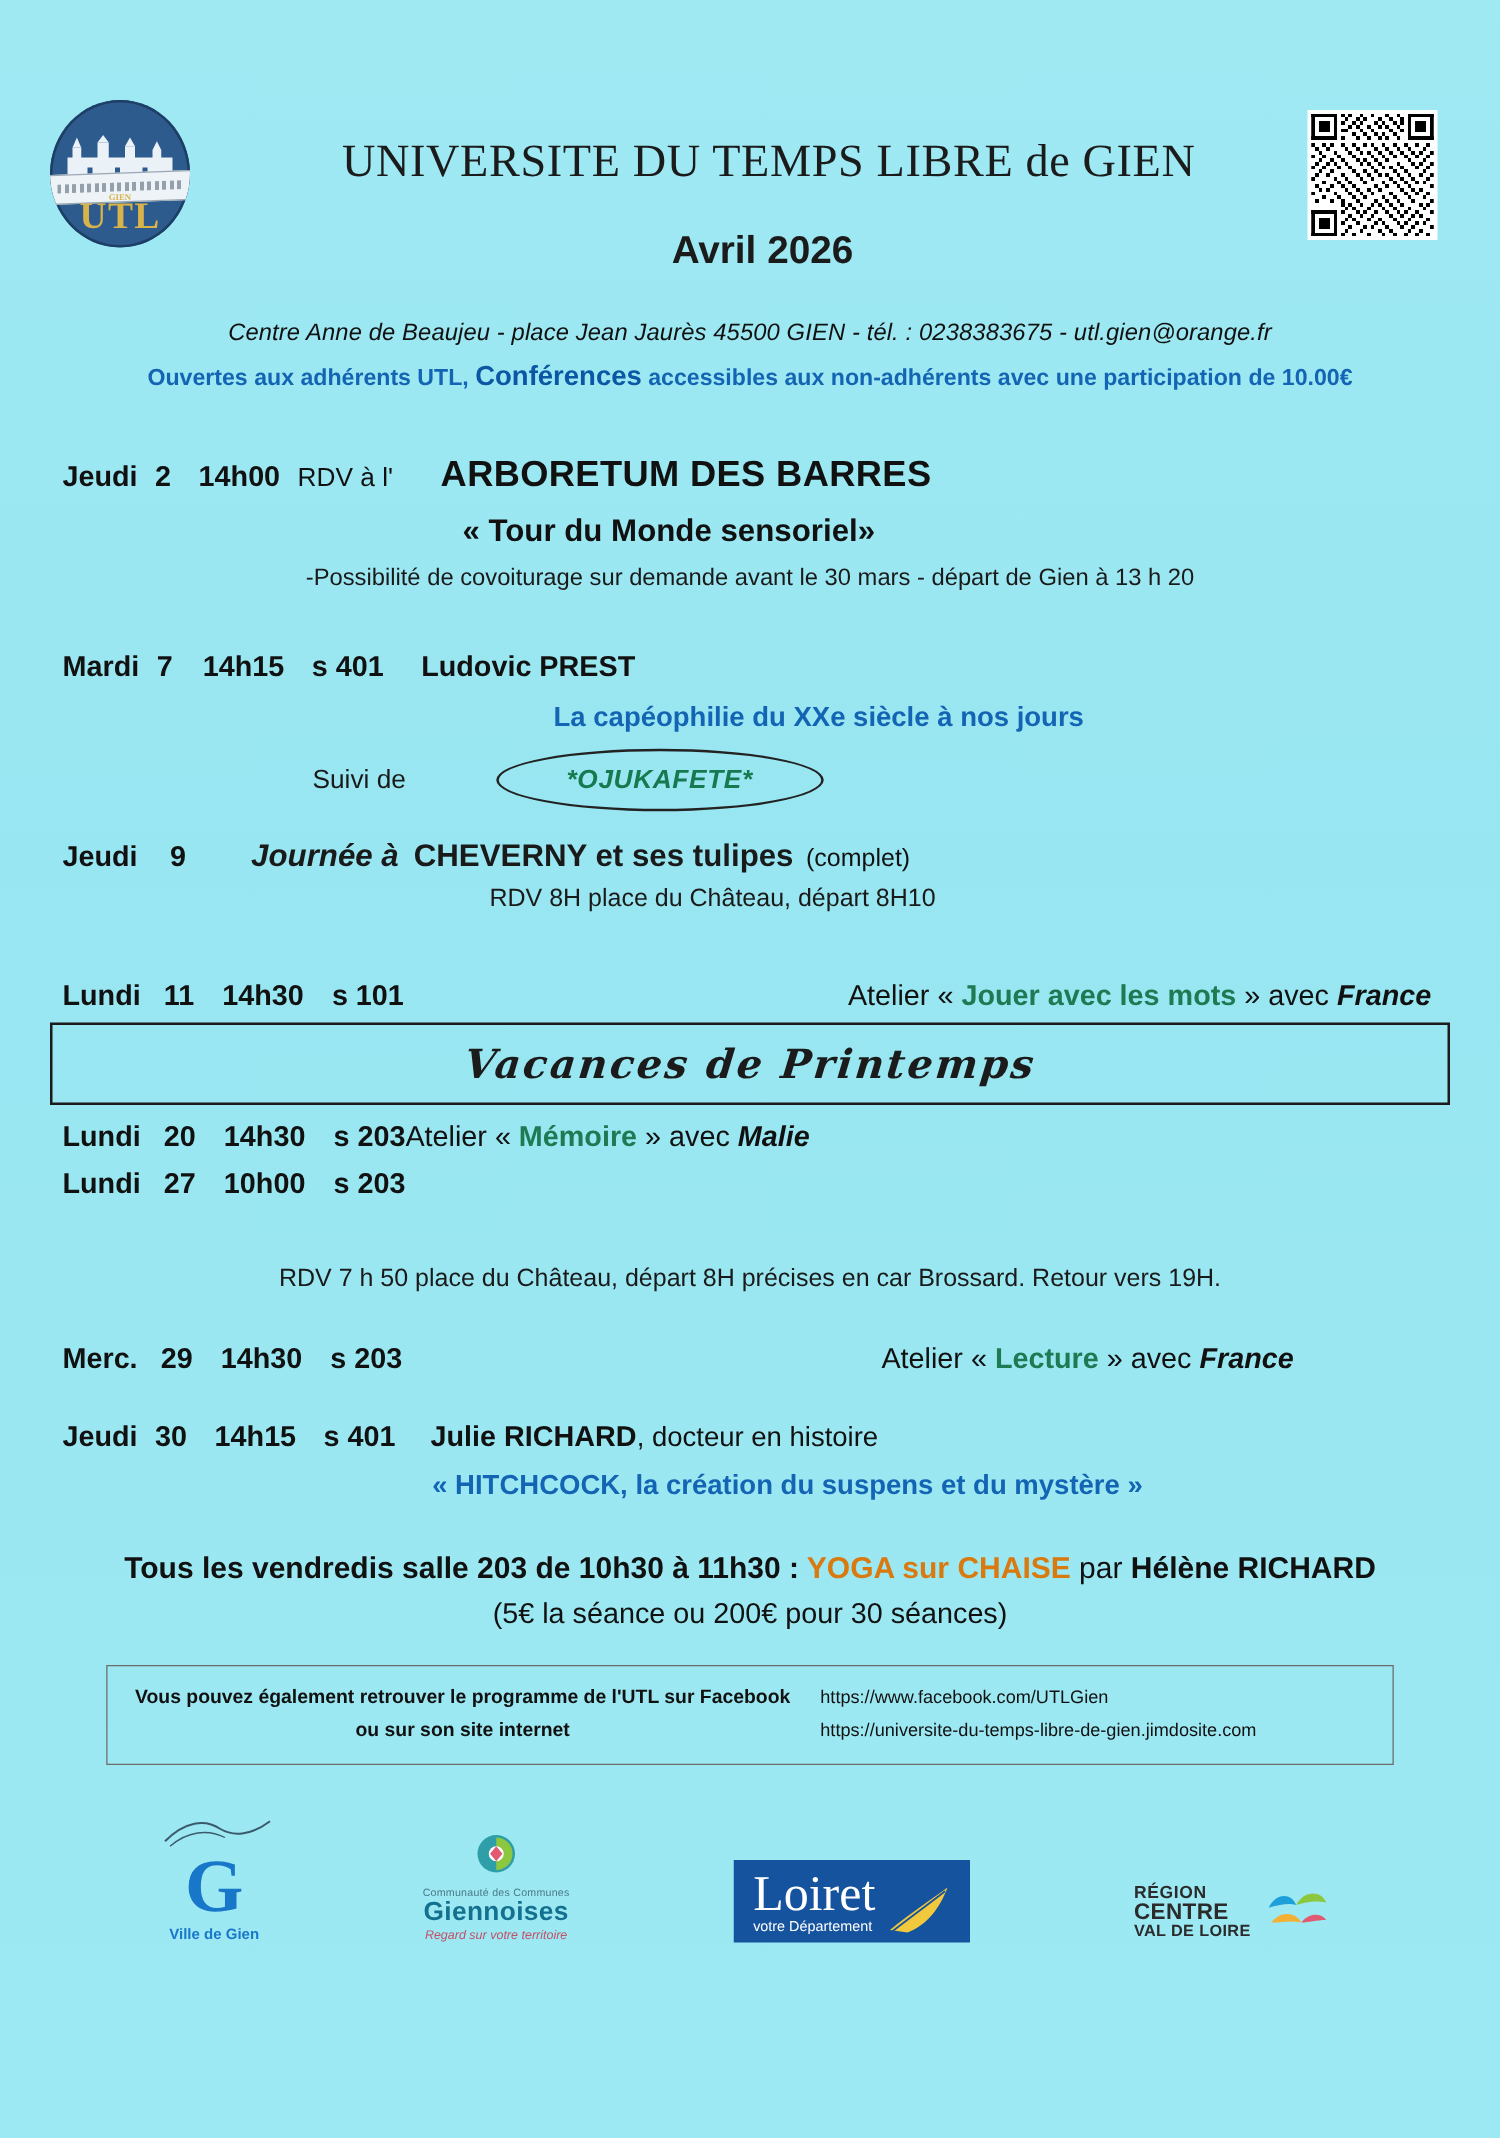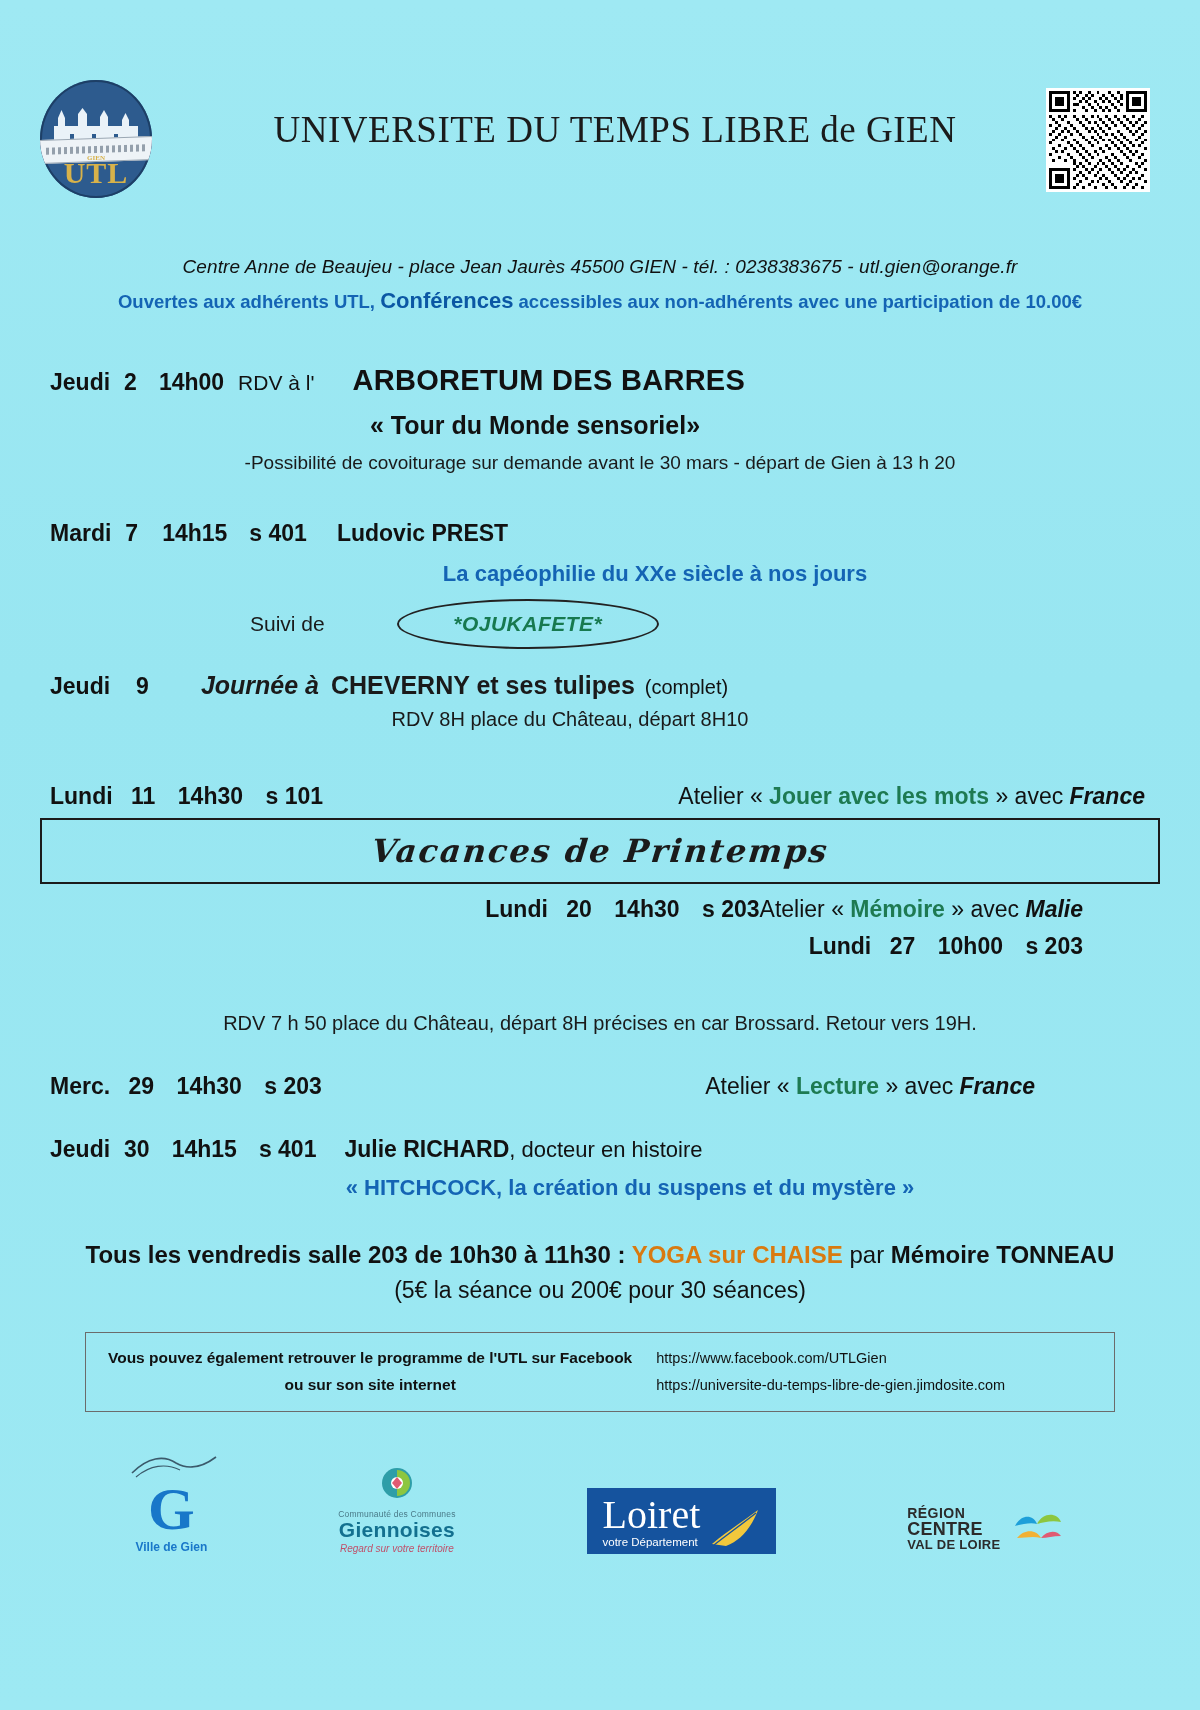--- a/index.html
+++ b/index.html
@@ -109,21 +109,21 @@
   .vac-box{
     margin:8px 40px 0 40px;border:2px solid #1b1b1b;height:62px;
     display:flex;align-items:center;justify-content:center;
   }
   .vac-box span{
     font-family:"DejaVu Serif",serif;font-style:italic;font-weight:bold;
     font-size:32px;letter-spacing:2px;color:#1b1b1b;
     transform:skewX(-6deg);
   }
   .ev-mem{margin-top:12px;}
-  .ev-mem .row, .ev-mos .row{justify-content:flex-end;padding-right:117px;}
+  .ev-mem .row, .ev-mos .row{justify-content:flex-start;padding-right:117px;}
   .ev-mos{margin-top:10px;}
   .ev-ndp{margin-top:52px;}
   .ndp-title{text-align:center;font-size:25px;padding-right:70px;}
   .ndp-sub{margin-top:10px;text-align:center;font-size:20px;}
   .ev-lect{margin-top:38px;}
   .ev-lect .row{justify-content:space-between;padding-right:165px;}
   .ev-hitch{margin-top:36px;}
   .hitch-title{
     margin-top:12px;text-align:center;font-size:22px;font-weight:bold;color:#1464b4;
     padding-left:60px;
@@ -191,20 +191,21 @@
         </svg>
         <div class="logo-ribbon"></div>
         <div class="logo-utl">
           <small>GIEN</small>
           <span>UTL</span>
         </div>
       </div>
     </div>
 
     <div class="title">UNIVERSITE DU TEMPS LIBRE de GIEN</div>
+    <div class="month">Avril 2026</div>
 
     <div class="qr">
       <svg width="98" height="98" viewBox="0 0 33 33" shape-rendering="crispEdges">
         <rect width="33" height="33" fill="#fff"></rect>
         <g fill="#000">
           <rect x="0" y="0" width="7" height="1"></rect>
             <rect x="0" y="6" width="7" height="1"></rect>
           <rect x="0" y="0" width="1" height="7"></rect>
             <rect x="6" y="0" width="1" height="7"></rect>
           <rect x="2" y="2" width="3" height="3"></rect>
@@ -615,21 +616,21 @@
         <span class="when" style="margin-left:28px">Julie RICHARD</span>
         <span class="subl" style="font-size:22px">, docteur en histoire</span>
       </div>
       <div class="hitch-title">« HITCHCOCK, la création du suspens et du mystère »</div>
     </div>
 
     <div class="yoga">
       <span>Tous les vendredis salle 203 de 10h30 à 11h30 :</span>
       <span class="orange">YOGA sur CHAISE</span>
       <span style="font-weight:normal">par</span>
-      <span>Mémoire TONNEAU</span>
+      <span>Hélène RICHARD</span>
     </div>
     <div class="yoga-price">(5€ la séance ou 200€ pour 30 séances)</div>
   </div>
 
   <div class="fbox">
     <div class="fbox-left">
       <div>Vous pouvez également retrouver le programme de l'UTL sur Facebook</div>
       <div>ou sur son site internet</div>
     </div>
     <div class="fbox-right">

